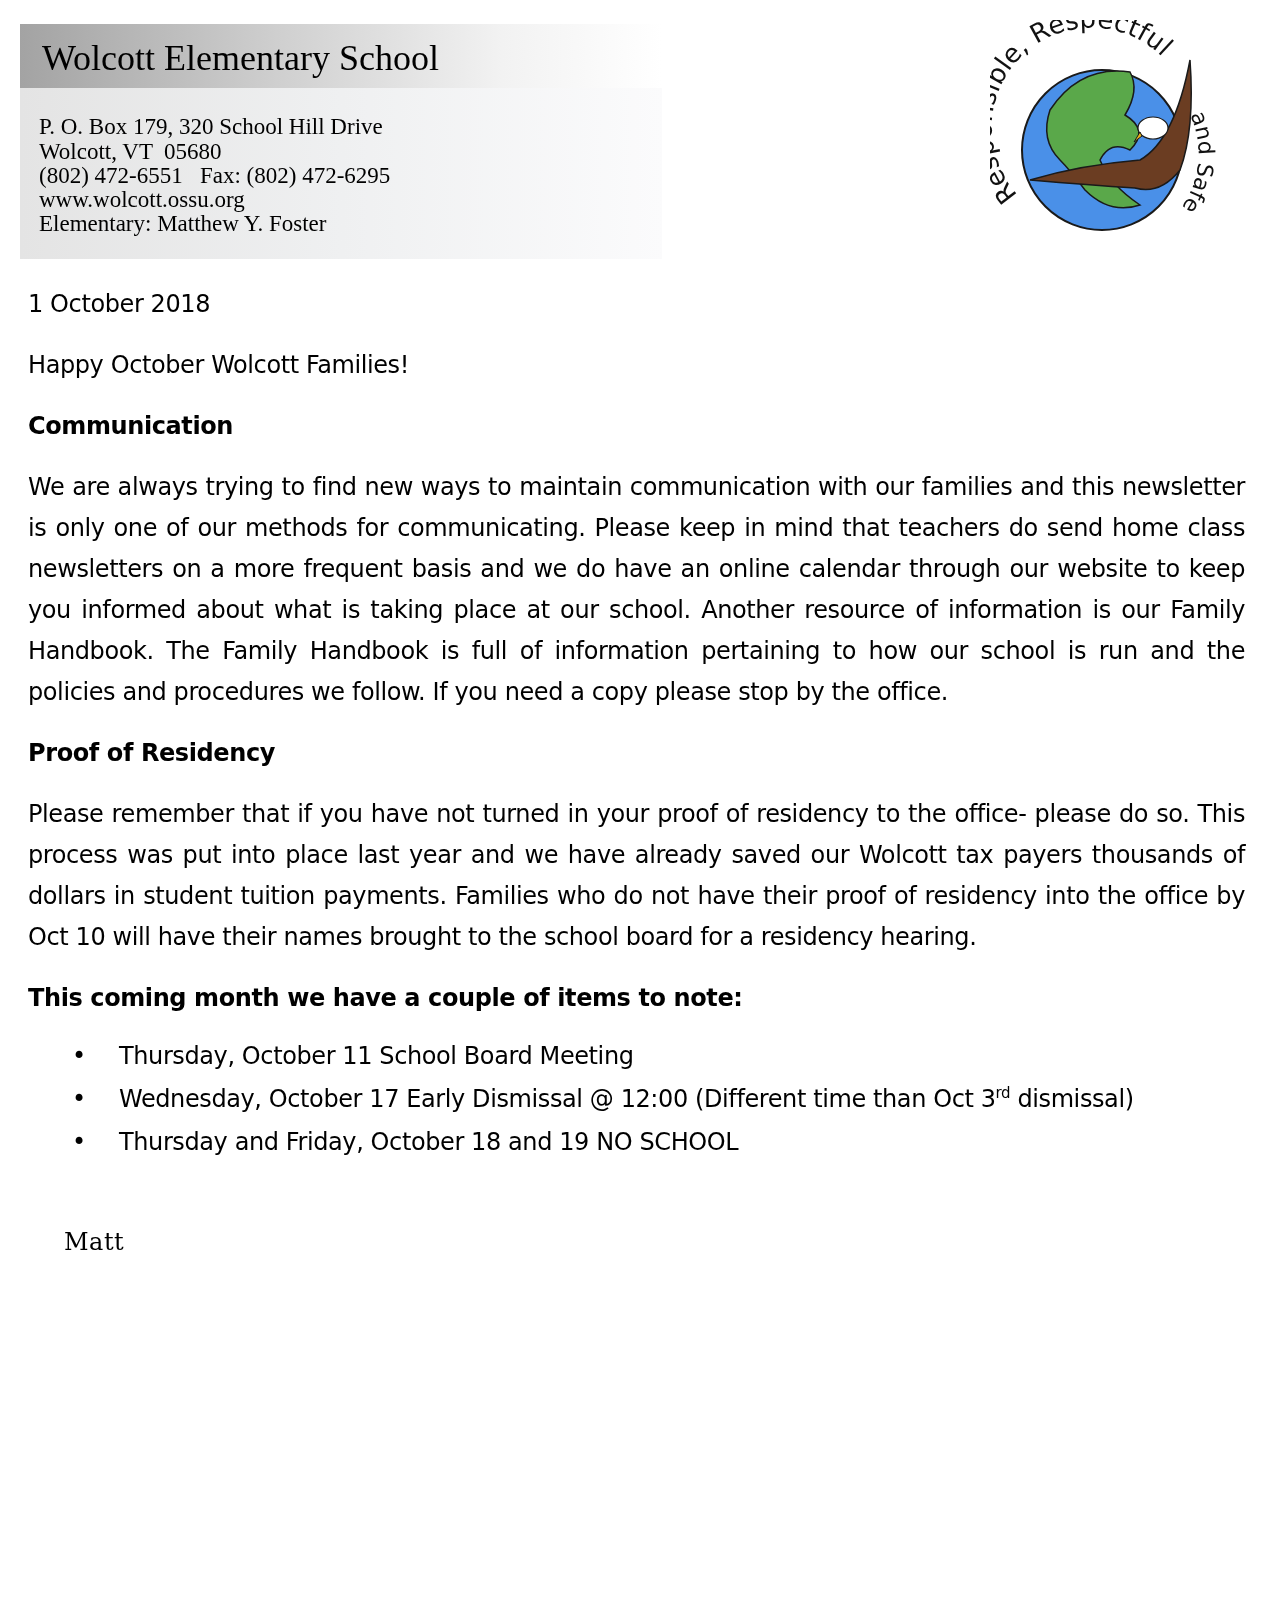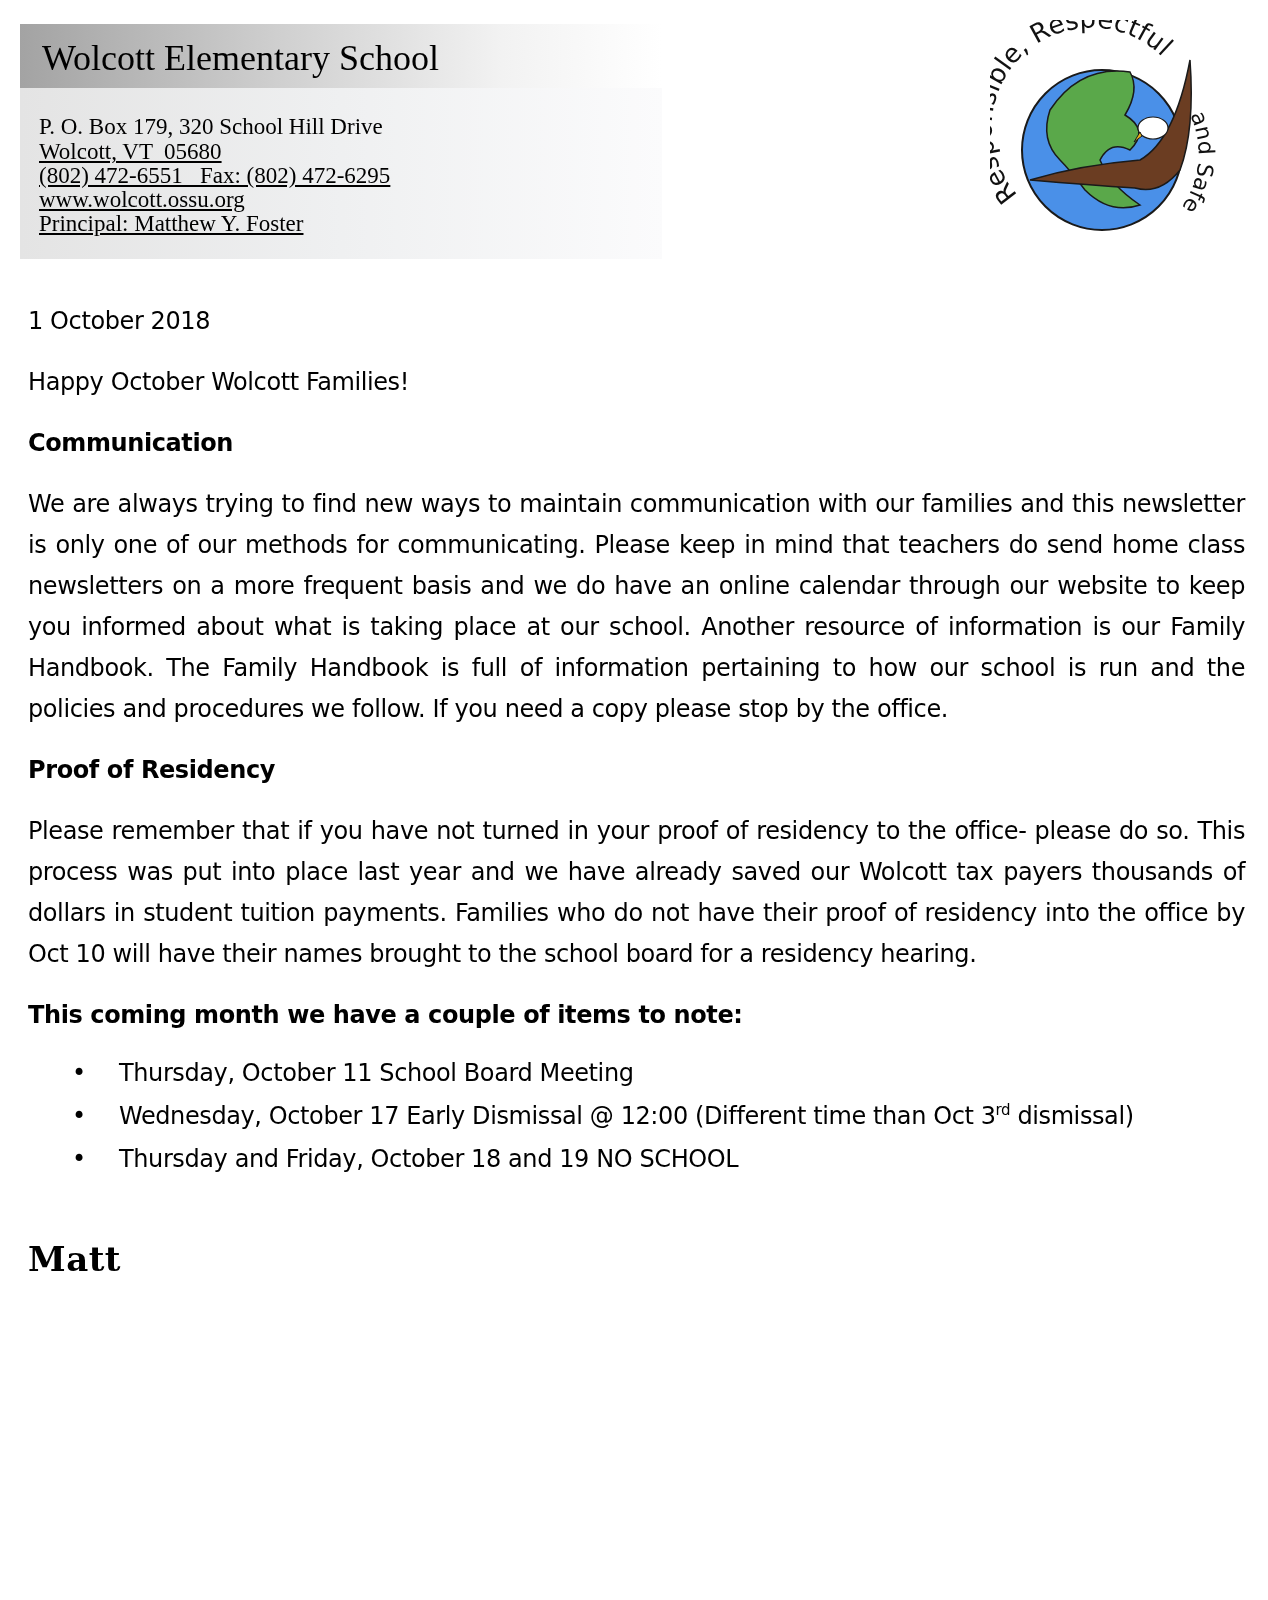--- a/index.html
+++ b/index.html
@@ -14,50 +14,50 @@
       font-family: "Liberation Serif", serif; font-size: 36px; margin-left: 22px; line-height: 1;
       padding-top: 4px;
     }
     .lh-body {
       height: 171px;
       background: linear-gradient(to right, #e4e4e4 0%, #eff0f1 50%, #fbfbfc 100%);
       padding: 26px 0 0 19px; box-sizing: border-box;
       font-family: "Liberation Serif", serif; font-size: 23px; line-height: 26px;
     }
     .lh-body div { white-space: pre; }
-    .lh-body .tight { line-height: 24px; text-decoration: underline; }
+    .lh-body .tight { line-height: 24px; }
     .logo { position: absolute; left: 990px; top: 20px; width: 250px; height: 215px; }
     .content {
-      position: absolute; left: 28px; top: 301px; width: 1217px;
+      position: absolute; left: 28px; top: 284px; width: 1217px;
       font-family: "DejaVu Sans", sans-serif; font-size: 24px; line-height: 41px;
       letter-spacing: -0.4px;
     }
     .content p { margin: 0 0 20px 0; text-align: justify; }
     .content p.nj { text-align: left; }
     .content h3 { margin: 0 0 20px 0; font-size: 24px; font-weight: bold; line-height: 41px; }
     .content ul { list-style: none; margin: 0; padding: 0 0 0 44px; }
     .content li { position: relative; padding-left: 47px; line-height: 43px; }
     .content li .bullet { position: absolute; left: 0; top: 0; }
     .content sup { font-size: 15px; line-height: 0; }
     .gap { height: 40px; }
-    .signature { font-family: "DejaVu Serif", serif; font-size: 34px; font-weight: 700; letter-spacing: 0.5px; margin-top: 18px; }
+    .signature { font-family: "DejaVu Serif", serif; font-size: 24px; font-weight: 400; letter-spacing: 0.5px; margin-top: 18px; margin-left: 36px; }
   </style>
 </head>
 <body>
 
 <div class="letterhead">
   <div class="lh-title-bar">
     <div class="lh-title">Wolcott Elementary School</div>
   </div>
   <div class="lh-body">
     <div>P. O. Box 179, 320 School Hill Drive</div>
     <div class="tight">Wolcott, VT  05680</div>
     <div class="tight">(802) 472-6551   Fax: (802) 472-6295</div>
     <div class="tight">www.wolcott.ossu.org</div>
-    <div class="tight">Principal: Matthew Y. Foster</div>
+    <div class="tight">Elementary: Matthew Y. Foster</div>
   </div>
 </div>
 
 <div class="logo">
   <svg width="250" height="215" viewBox="0 0 250 215">
     <defs>
       <path id="arcTop" d="M 28 175 A 92 92 0 0 1 175 40"></path>
       <path id="arcRight" d="M 200 95 A 92 92 0 0 1 175 205"></path>
     </defs>
     <circle cx="112" cy="130" r="80" fill="#4a90e8" stroke="#1a1a1a" stroke-width="2"></circle>

